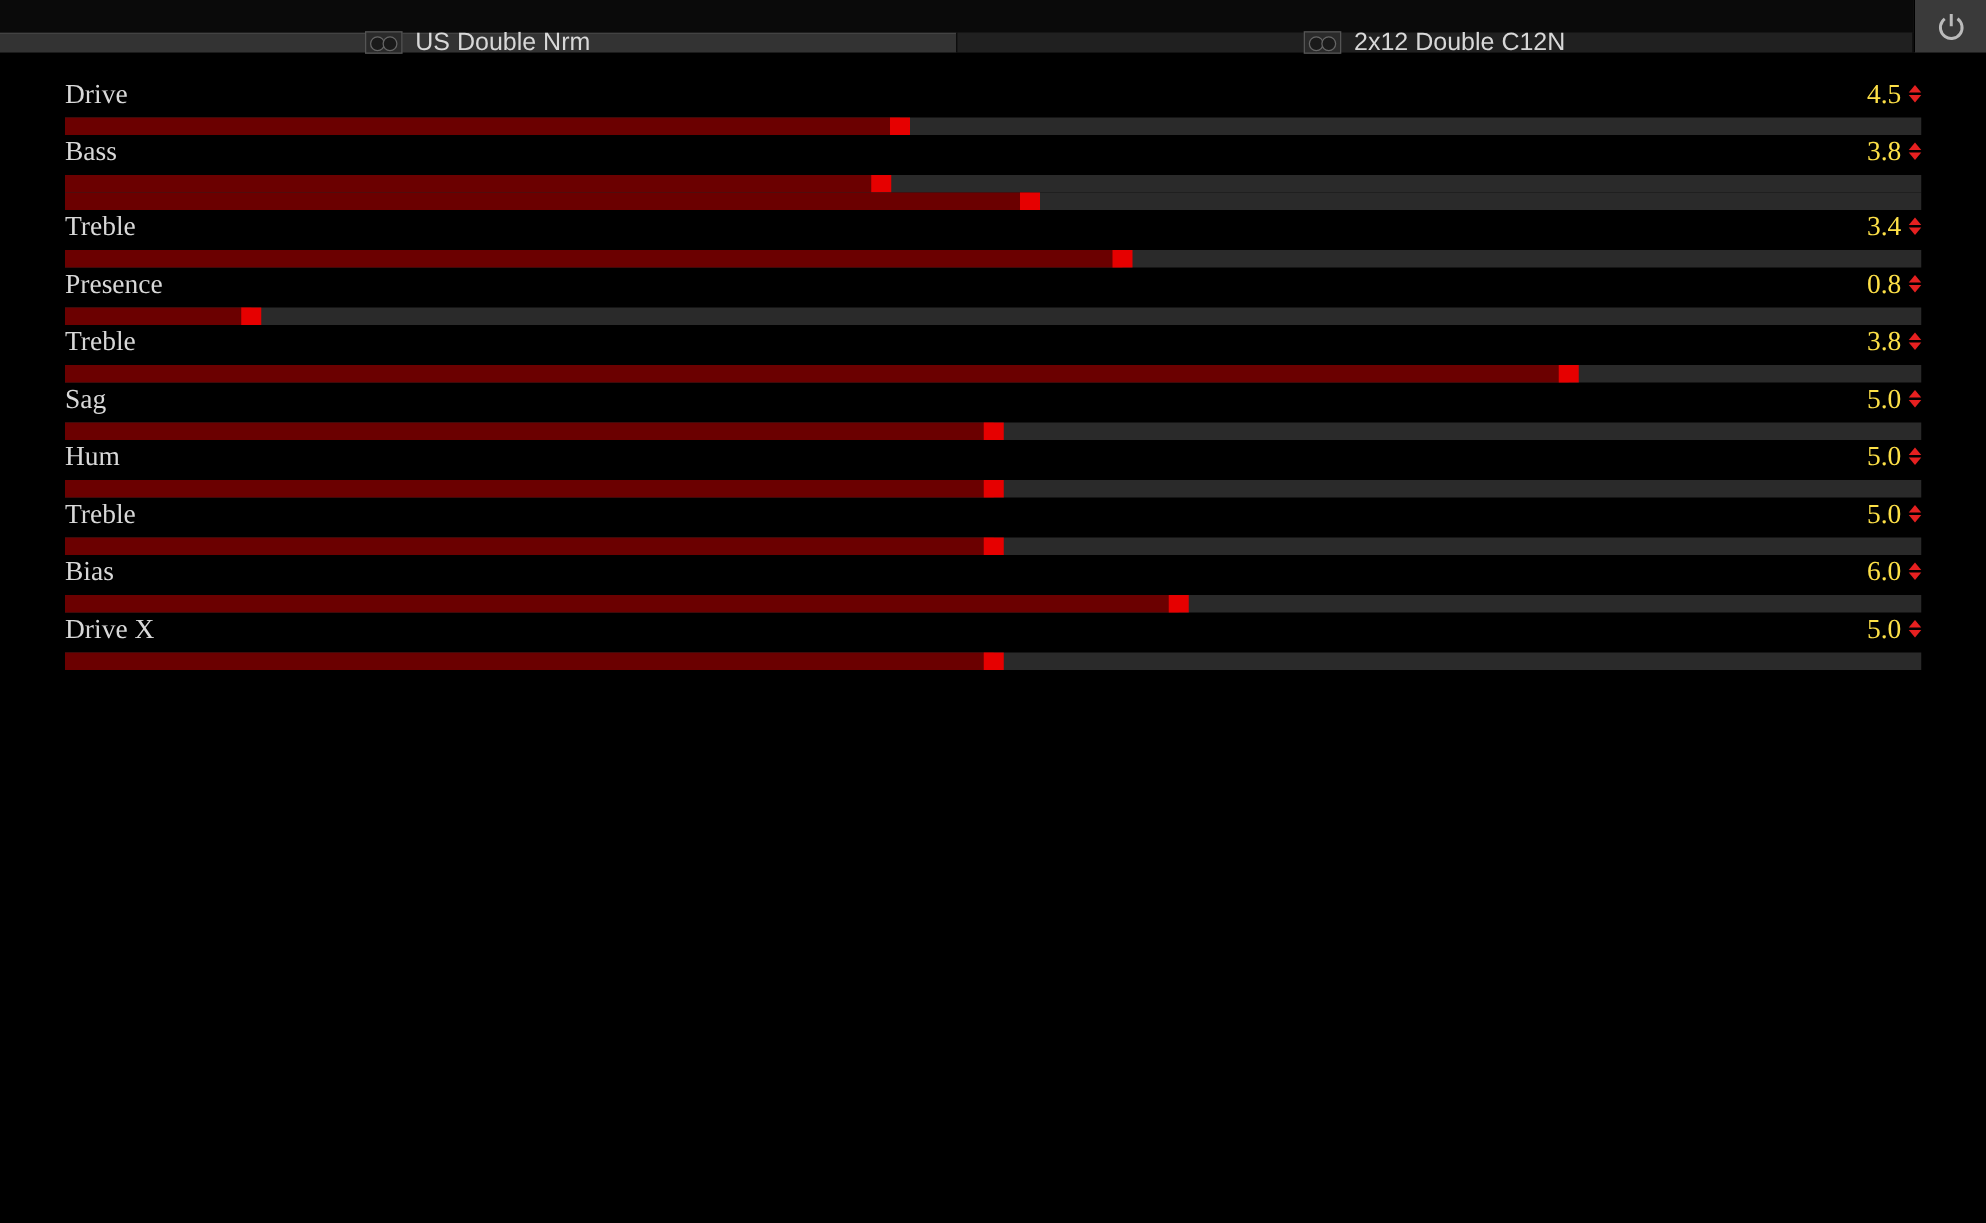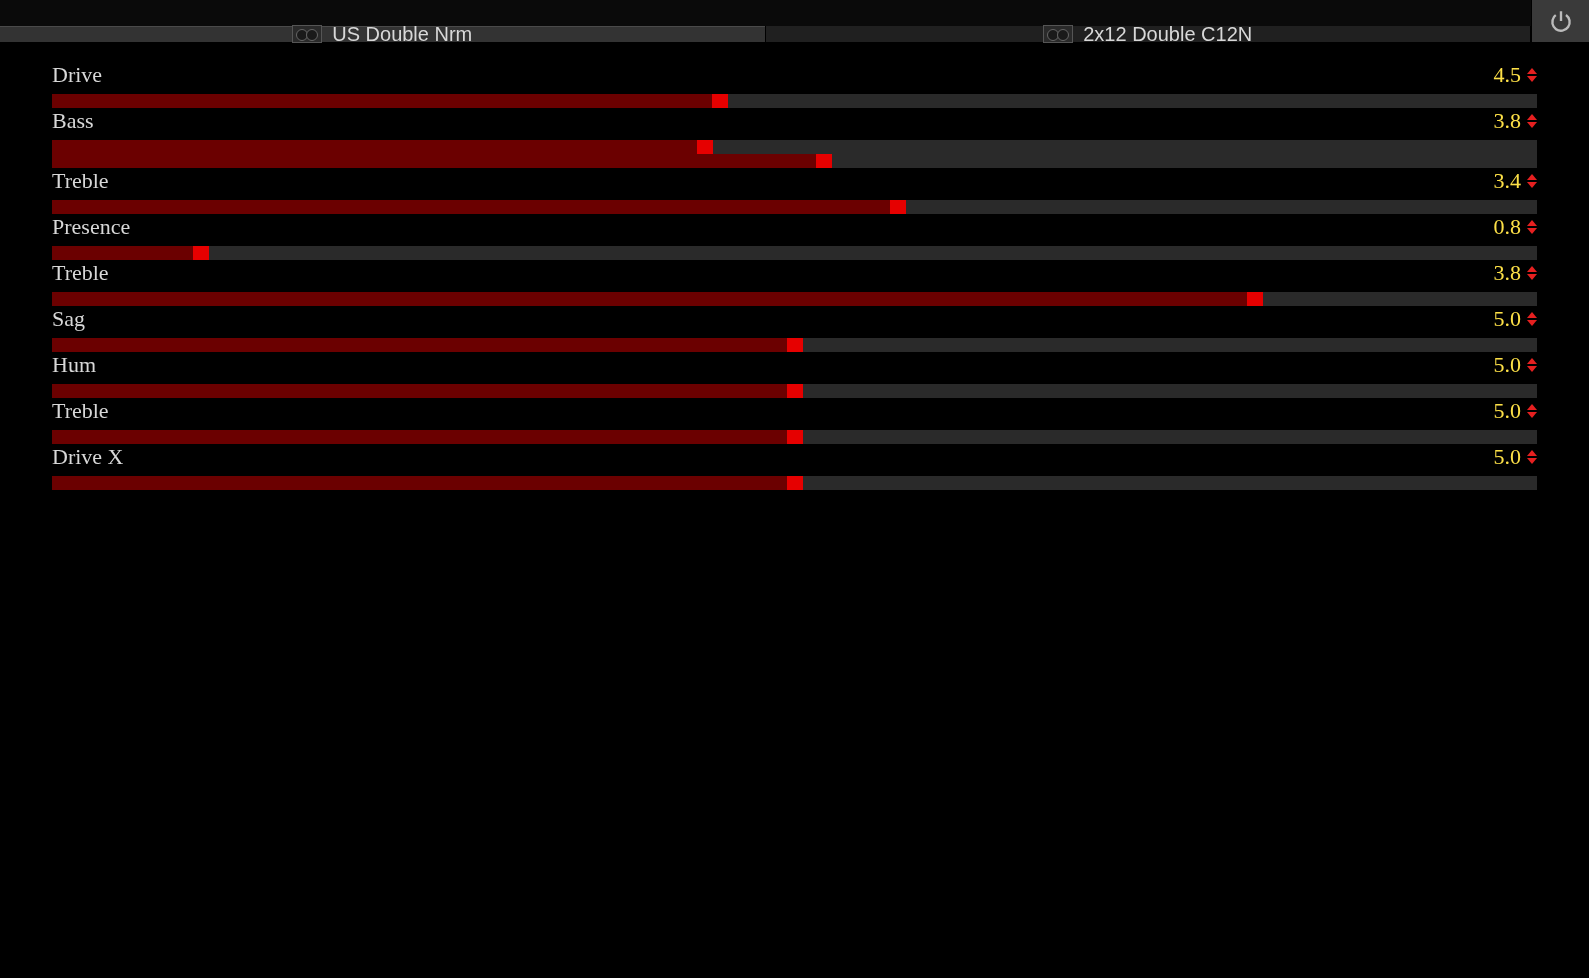--- a/index.html
+++ b/index.html
@@ -273,20 +273,36 @@
         </div>
       </div>
     </div>
     <div class="slider">
       <div class="slider-fill" style="width:50%"></div>
       <div class="slider-thumb" style="left:50%"></div>
     </div>
   </div>
     <div class="param">
     <div class="param-head">
+      <span class="param-label">Bias</span>
+      <div class="param-value-wrap">
+        <span class="param-value">6.0</span>
+        <div class="stepper">
+          <div class="arr up"></div>
+          <div class="arr down"></div>
+        </div>
+      </div>
+    </div>
+    <div class="slider">
+      <div class="slider-fill" style="width:60%"></div>
+      <div class="slider-thumb" style="left:60%"></div>
+    </div>
+  </div>
+    <div class="param">
+    <div class="param-head">
       <span class="param-label">Drive X</span>
       <div class="param-value-wrap">
         <span class="param-value">5.0</span>
         <div class="stepper">
           <div class="arr up"></div>
           <div class="arr down"></div>
         </div>
       </div>
     </div>
     <div class="slider">

